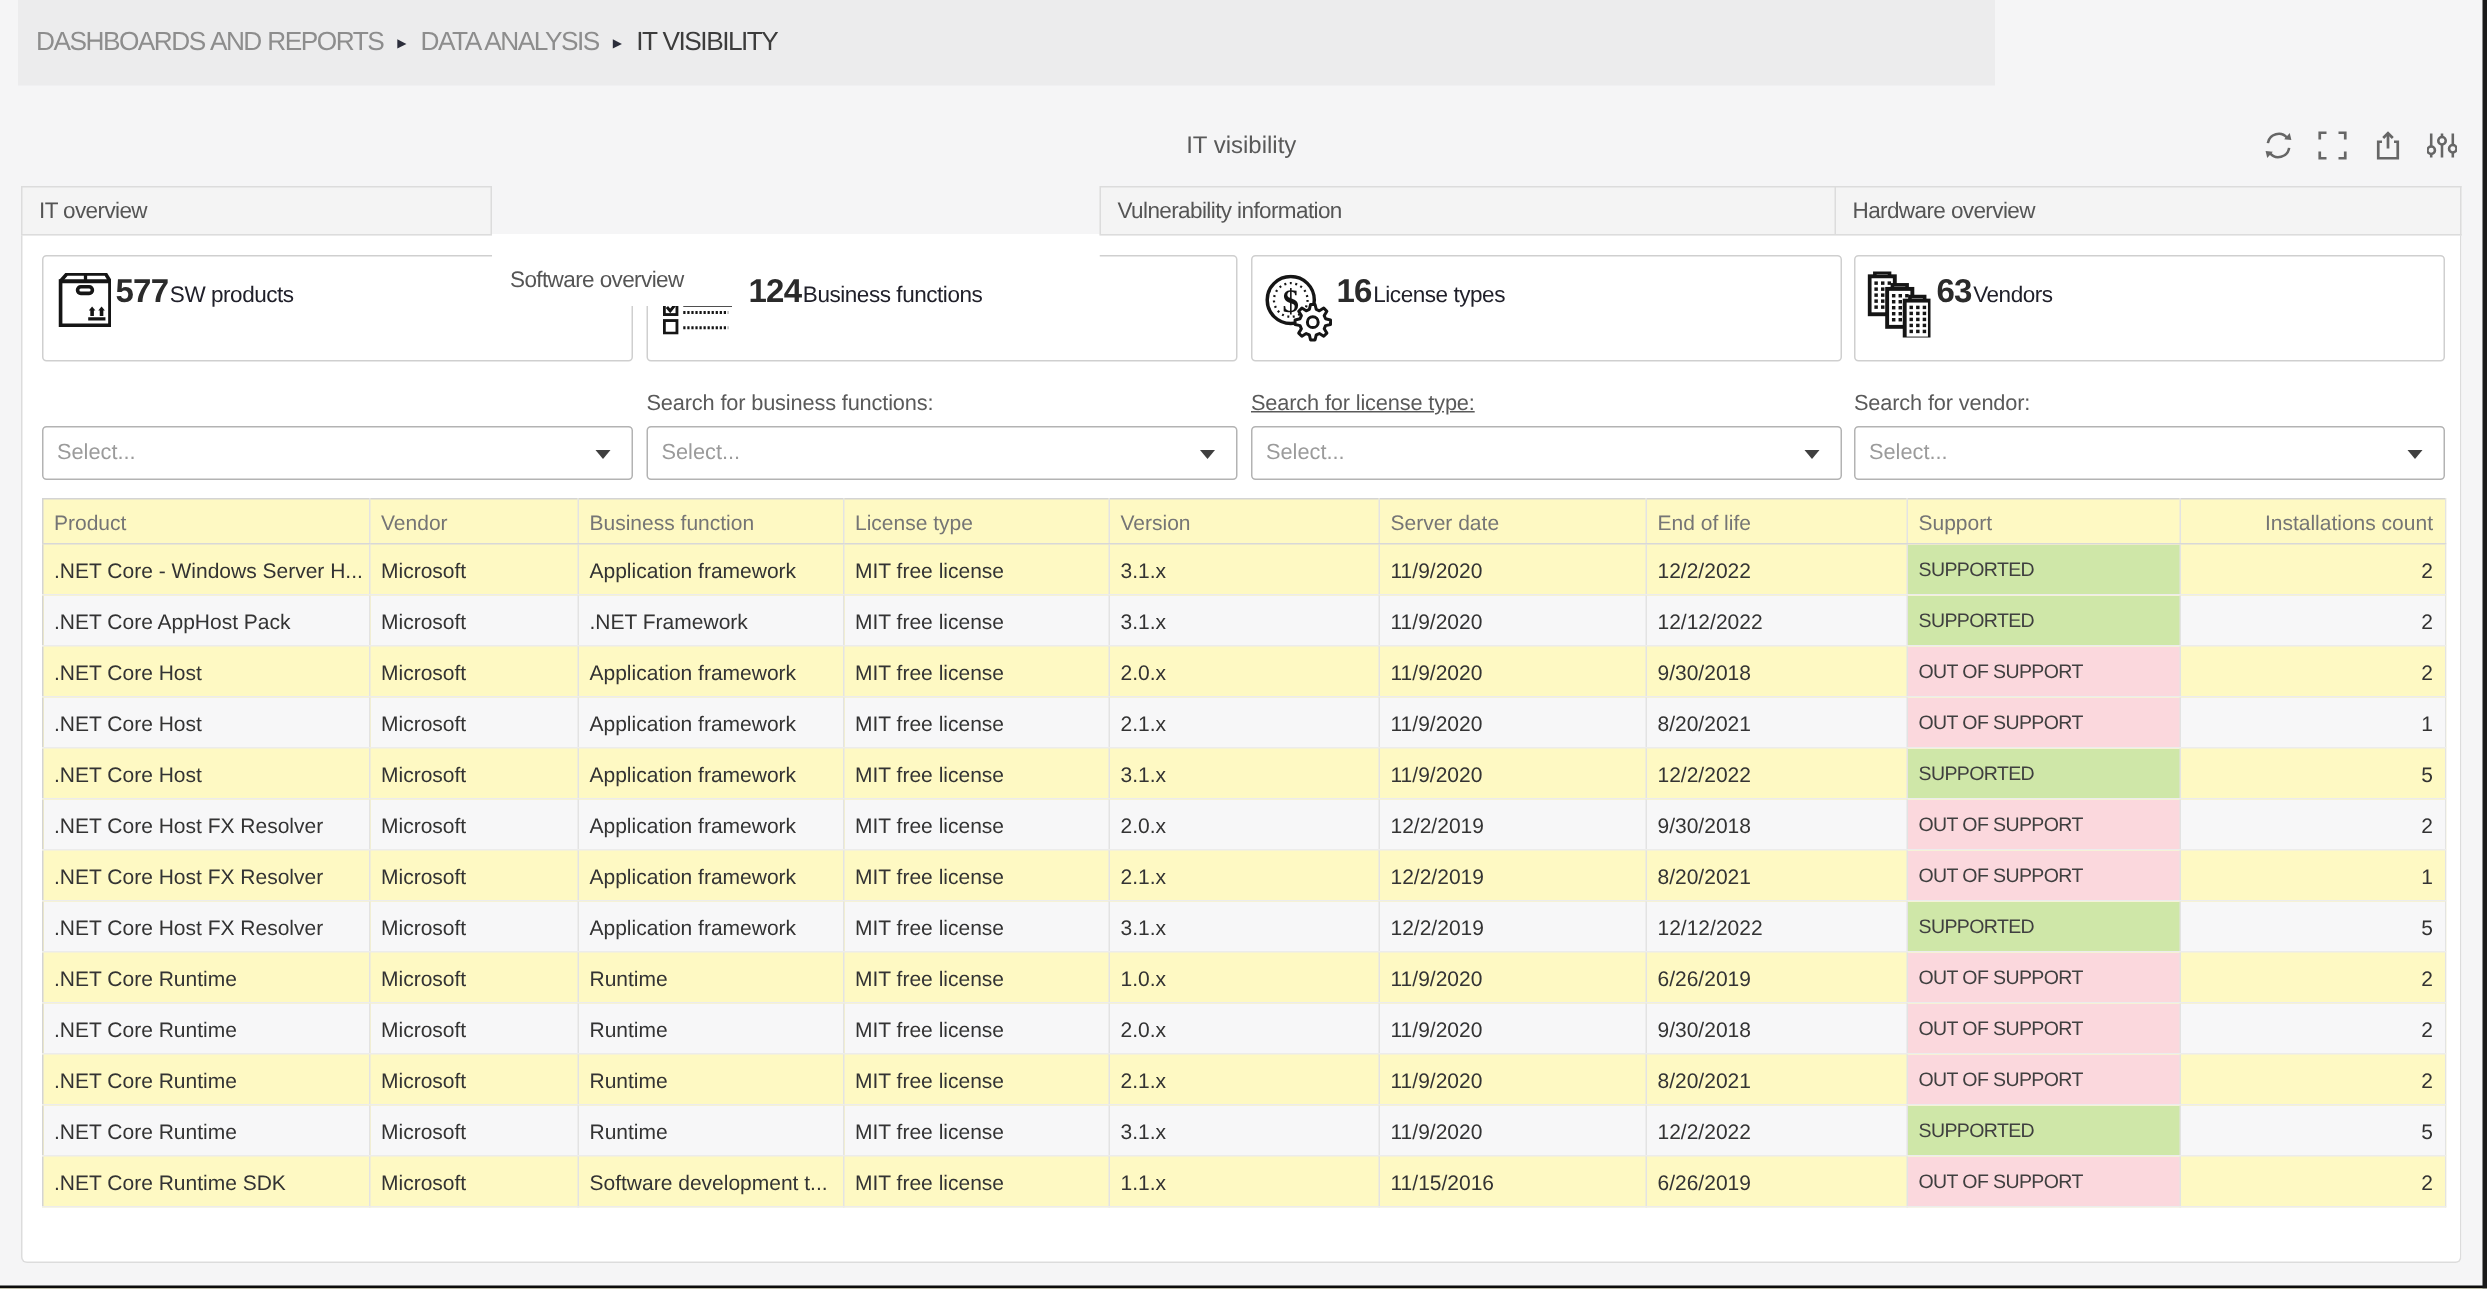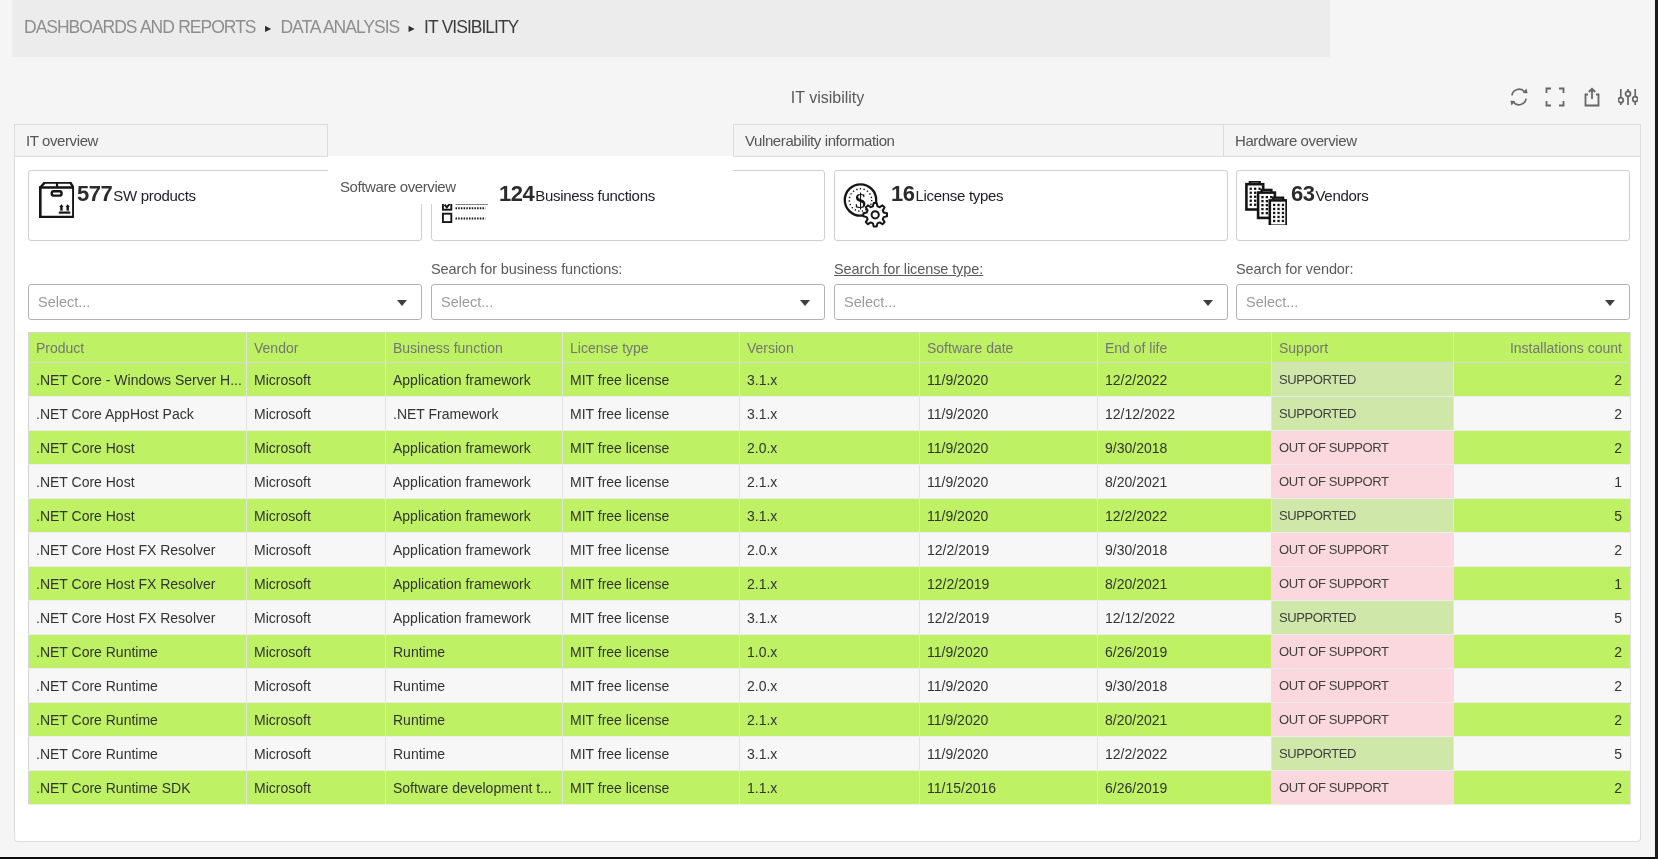--- a/index.html
+++ b/index.html
@@ -65,21 +65,21 @@
 }
 .sel .caret {
   position:absolute; right:14px; top:15px;
   width:0; height:0; border-left:5.5px solid transparent;
   border-right:5.5px solid transparent; border-top:6px solid #3f3f3f;
 }
 .twrap { position:absolute; left:28px; top:332px; width:1603px; height:495px; overflow:hidden; }
 table.grid {
   width:1602px; border-collapse:collapse; table-layout:fixed;
   font-size:14px; color:#333;
-  background:#bef264;
+  background:#fef9c3;
   border:1px solid #d4d4d4;
 }
 table.grid th, table.grid td {
   border-right:1px solid #e3e3e3;
   overflow:hidden; white-space:nowrap;
   padding:0 7px; font-weight:normal; text-align:left;
 }
 table.grid thead th {
   height:30px; color:#757575; font-size:14px;
   border-bottom:1px solid #d8d8d8;
@@ -251,21 +251,21 @@
         <col style="width:182px">
         <col style="width:177px">
       </colgroup>
 <thead>
         <tr>
           <th>Product</th>
           <th>Vendor</th>
           <th>Business function</th>
           <th>License type</th>
           <th>Version</th>
-          <th>Software date</th>
+          <th>Server date</th>
           <th>End of life</th>
           <th>Support</th>
           <th class="cnt">Installations count</th>
         </tr>
       </thead>
 <tbody>
 <tr>
           <td>.NET Core - Windows Server H...</td>
           <td>Microsoft</td>
           <td>Application framework</td>

